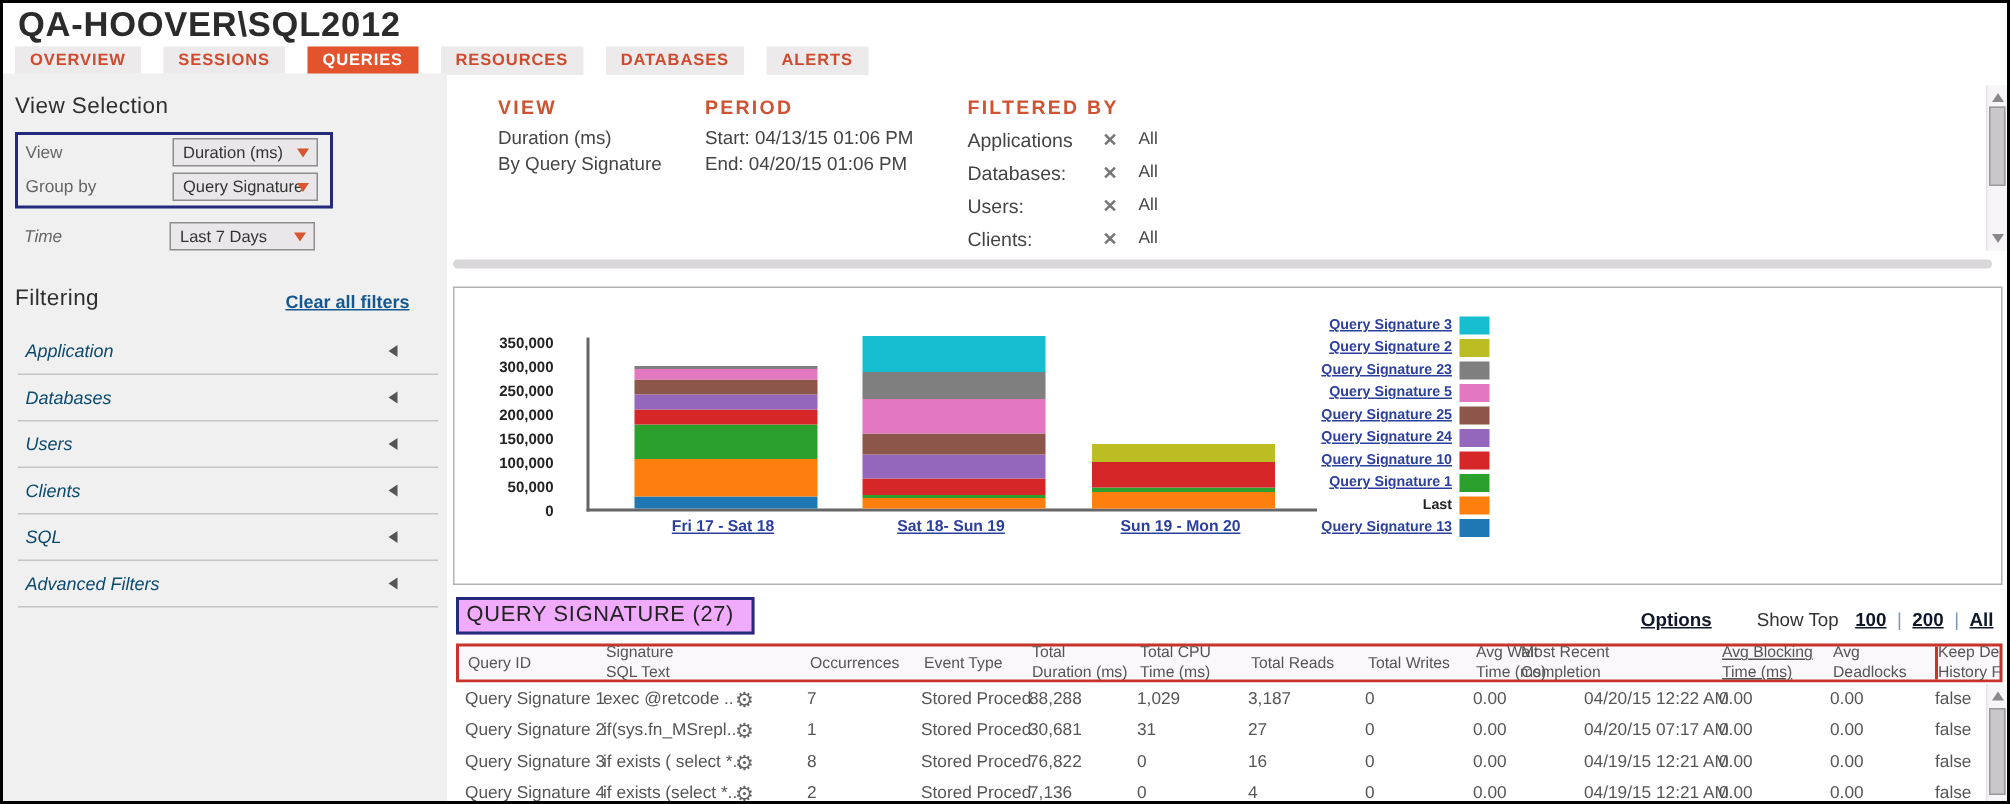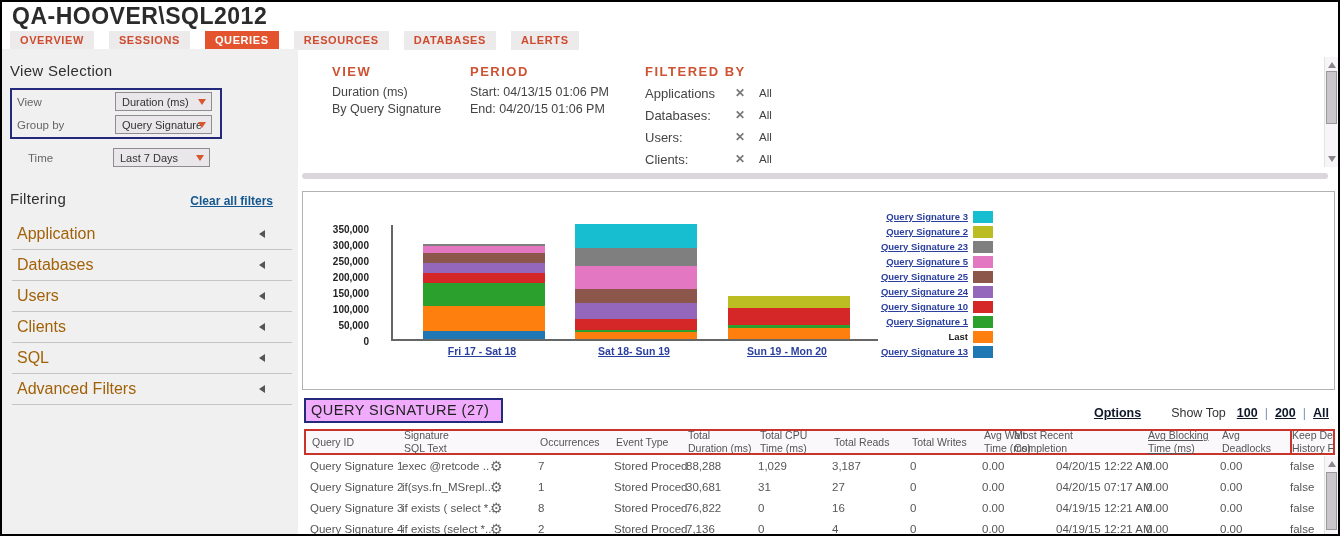--- a/index.html
+++ b/index.html
@@ -16,25 +16,25 @@
   
   .sidebar { position:absolute; left:0; top:47px; width:296px; height:487px; background:#f1f0f1; }
   .section-heading { font-size:15px; color:#2f2f2f; letter-spacing:0.3px; }
   .vs-heading { position:absolute; left:8px; top:13px; }
   .vs-box { position:absolute; left:8px; top:39px; width:212px; height:51px; border:2px solid #232a7c; }
   .vs-row { position:relative; height:23px; }
   .vs-label { position:absolute; left:5px; top:50%; transform:translateY(-50%); font-size:11.5px; color:#666; }
   .dropdown { position:absolute; left:103px; top:2px; width:97px; height:19px; background:#e9e7e9; border:1px solid #8f8d8f; font-size:11px; color:#333; padding:3px 16px 0 6px; cursor:pointer; white-space:nowrap; overflow:hidden; }
   .caret { position:absolute; right:5px; top:6px; width:0; height:0; border-left:4px solid transparent; border-right:4px solid transparent; border-top:6px solid #d8552f; }
   .time-row { position:absolute; left:8px; top:97px; width:212px; height:23px; }
-  .time-row .vs-label { left:18px; }
+  .time-row .vs-label { left:6px;font-style:italic; }
   .filtering-heading { position:absolute; left:8px; top:141px; }
   .clear-filters { position:absolute; right:25px; top:145px; font-size:12px; font-weight:bold; color:#14588f; text-decoration:underline; cursor:pointer; }
   .filter-list { position:absolute; left:10px; top:170px; width:280px; }
-  .filter-item { position:relative; height:31px; border-bottom:1px solid #c6c4c6; display:flex; align-items:center; padding-left:5px; font-size:16px; color:#a16207; cursor:pointer; }
+  .filter-item { position:relative; height:31px; border-bottom:1px solid #c6c4c6; display:flex; align-items:center; padding-left:5px; font-size:12px; color:#0c4a6e; cursor:pointer;font-style:italic; }
   .tri-left { position:absolute; right:27px; width:0; height:0; border-top:4px solid transparent; border-bottom:4px solid transparent; border-right:6px solid #555; }
 
   
   .sum-heading { position:absolute; font-size:13px; font-weight:bold; letter-spacing:1.5px; color:#cd5332; }
   .sum-text { position:absolute; font-size:12.5px; color:#444; }
   .fb-row { position:absolute; left:643px; display:flex; align-items:center; height:18px; }
   .fb-label { width:90px; font-size:13px; color:#444; }
   .fb-x { font-size:12px; font-weight:bold; color:#777; margin-right:14px; cursor:pointer; }
   .fb-all { font-size:11.5px; color:#444; }
 

